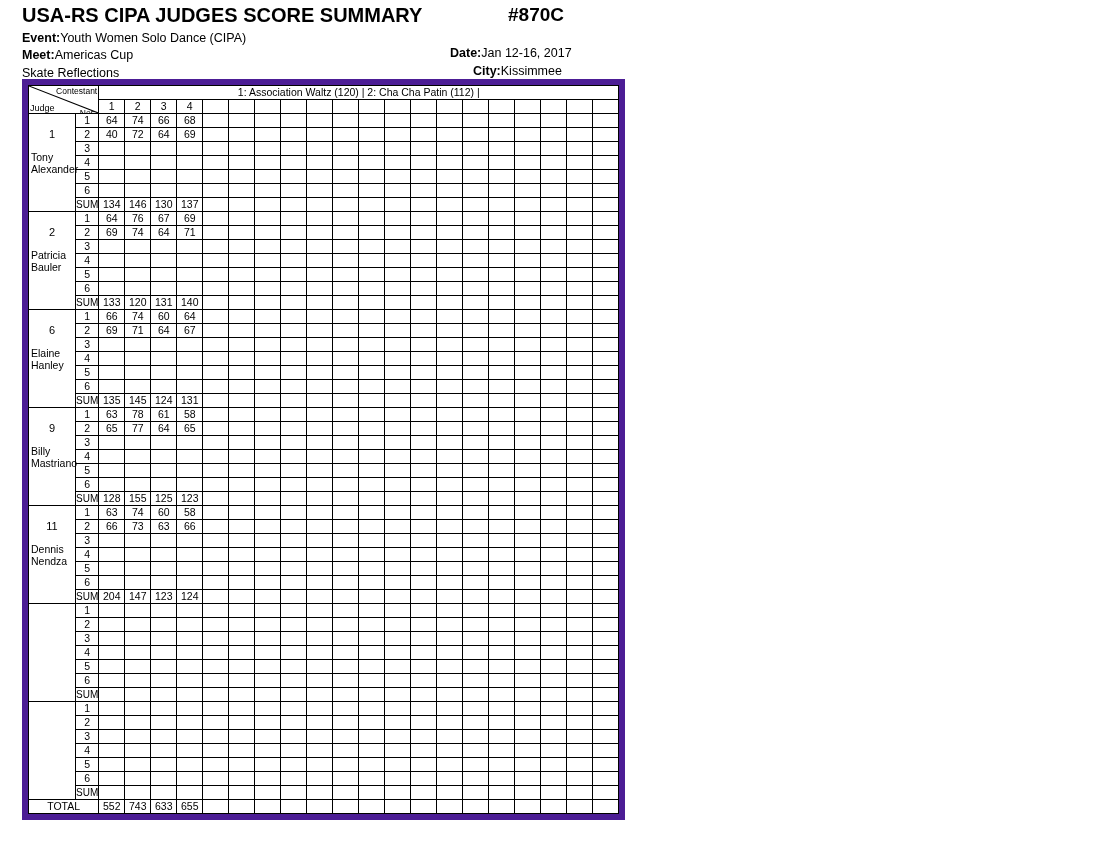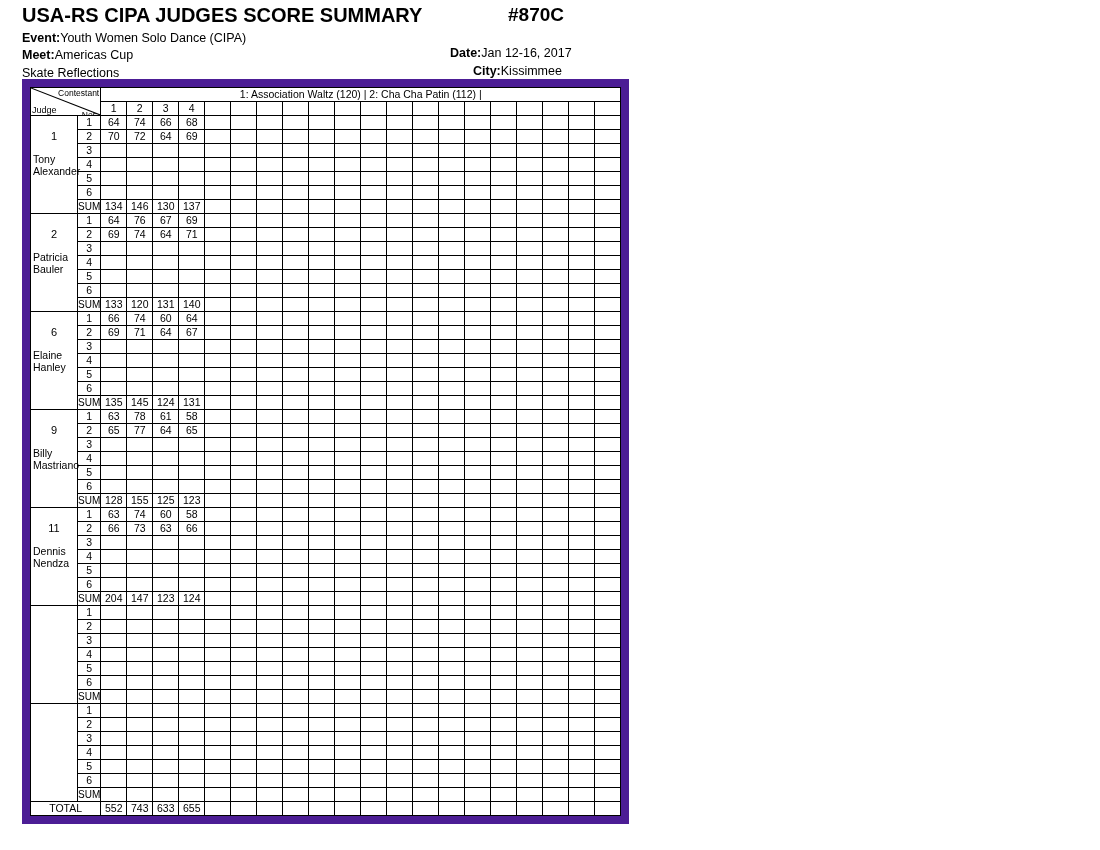--- a/index.html
+++ b/index.html
@@ -49,21 +49,21 @@
   #rink-line  { position: absolute; left: 0; top: 61px; }
 
   .meta-right-wrap { position: absolute; left: 450px; top: 43px; }
   .meta-right-wrap2 { position: absolute; left: 450px; top: 61px; }
 
   
   .sheet {
     position: absolute;
     left: 22px;
     top: 79px;
-    border: 8px solid #4c1d95;
+    border: 6px solid #4c1d95;
     background: #fff;
   }
   table.grid {
     border-collapse: collapse;
     font-size: 10px;
   }
   table.grid td {
     border: 1px solid #000;
     padding: 0;
     text-align: center;
@@ -250,21 +250,21 @@
           <td class="score"></td>
           <td class="score"></td>
           <td class="score"></td>
           <td class="score"></td>
           <td class="score"></td>
           <td class="score"></td>
           <td class="score"></td>
         </tr>
         <tr>
           <td class="rownum">2</td>
-          <td class="score">70</td>
+          <td class="score">40</td>
           <td class="score">72</td>
           <td class="score">64</td>
           <td class="score">69</td>
           <td class="score"></td>
           <td class="score"></td>
           <td class="score"></td>
           <td class="score"></td>
           <td class="score"></td>
           <td class="score"></td>
           <td class="score"></td>

